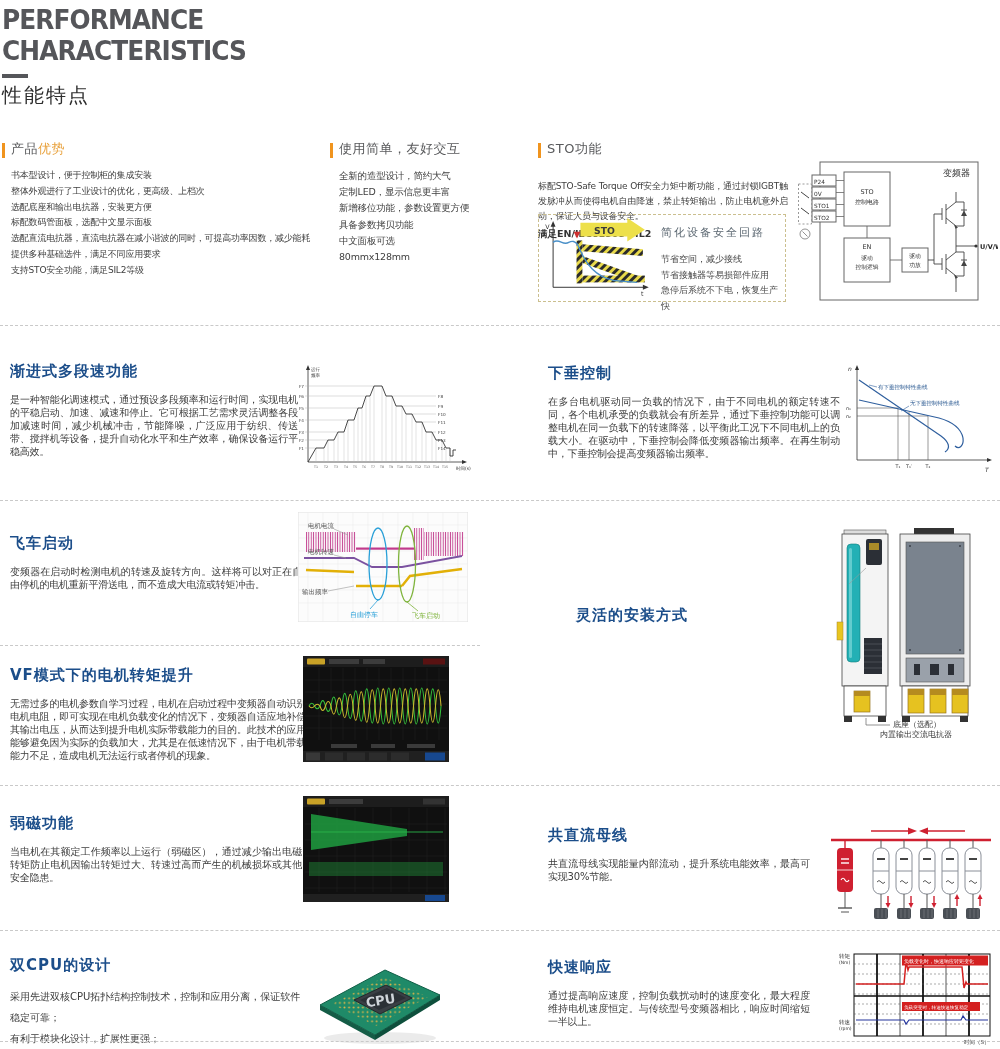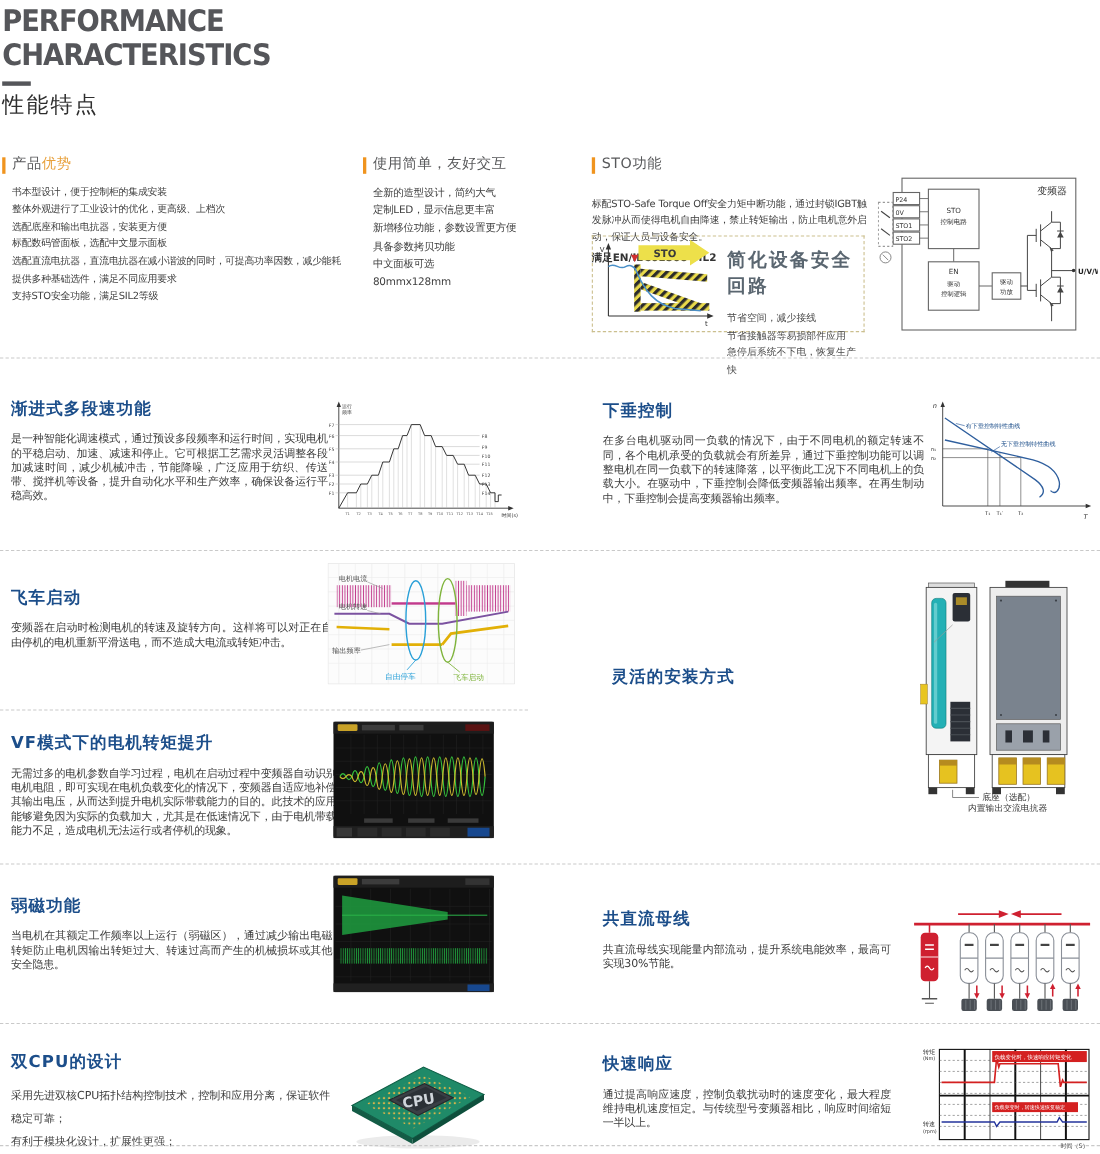--- a/index.html
+++ b/index.html
@@ -15,21 +15,21 @@
   .col-title .bar{width:3px;height:15px;background:#f0941e;margin-right:6px;flex:none;}
   .tp2{color:#e8a13c;}
   ul.feat{list-style:none;margin:10px 0 0 9px;padding:0;font-size:9px;color:#404040;line-height:15.8px;letter-spacing:-.2px;}
   ul.feat2{line-height:16.2px;font-size:9.5px;}
   .sec-title{font-size:15px;color:#1c4e8a;font-weight:600;letter-spacing:1px;}
   .para{font-size:10px;line-height:12.9px;color:#3c3c3c;text-align:justify;margin:0;letter-spacing:-.2px;}
   .divider{border-top:1px dashed #c9c9c9;height:0;}
   .sto-desc{font-size:9px;line-height:15px;color:#404040;text-align:justify;margin:0;letter-spacing:-.2px;}
   .sto-std{font-size:9.5px;font-weight:bold;color:#333;}
   .sto-box{border:1px dashed #cbbf8e;}
-  .sto-right-title{font-size:17px;color:#5a6670;letter-spacing:2px;font-weight:bold;}
+  .sto-right-title{font-size:11px;color:#5a6670;letter-spacing:2px;}
   .sto-right-pt{font-size:9px;color:#4a4a4a;line-height:15.5px;}
   .install-item,.cpu-item{font-size:10px;color:#3c3c3c;line-height:20px;}
   .cpu-item{line-height:21px;}
 </style>
 </head>
 <body>
 
 <div class="page">
 
   <div class="abs en-title">
@@ -396,21 +396,21 @@
       <rect x="104" y="88" width="28" height="4" fill="#3a3a3a"></rect>
     <rect x="0" y="95" width="146" height="11" fill="#202020"></rect>
     <rect x="3" y="96.5" width="14" height="8" fill="#383838"></rect>
       <rect x="22" y="96.5" width="18" height="8" fill="#2c2c2c"></rect>
       <rect x="44" y="96.5" width="18" height="8" fill="#2c2c2c"></rect>
       <rect x="66" y="96.5" width="18" height="8" fill="#2c2c2c"></rect>
       <rect x="88" y="96.5" width="18" height="8" fill="#2c2c2c"></rect>
       <rect x="122" y="96.5" width="20" height="8" fill="#17488f"></rect>
   </svg>
 
-  <div class="abs sec-title" style="left:556px;top:606px;">灵活的安装方式</div>
+  <div class="abs sec-title" style="left:576px;top:606px;">灵活的安装方式</div>
   <svg class="abs" style="left:836px;top:526px;" width="158" height="212" viewBox="0 0 158 212">
 
     <rect x="8" y="4" width="42" height="6" fill="#ddd" stroke="#555" stroke-width=".6"></rect>
     <rect x="6" y="8" width="46" height="152" fill="#f4f4f4" stroke="#444" stroke-width=".8"></rect>
     <rect x="11" y="18" width="13" height="118" rx="4" fill="#23b0b5" stroke="#12807e" stroke-width=".6"></rect>
     <rect x="13" y="22" width="3" height="110" rx="1.5" fill="#7fd8d8" opacity=".7"></rect>
     <rect x="30" y="13" width="16" height="26" rx="2" fill="#2b2f36"></rect>
     <rect x="33" y="17" width="10" height="7" fill="#c9a227" opacity=".8"></rect>
     <line x1="30" y1="42" x2="13" y2="58" stroke="#999" stroke-width=".6"></line>
     <rect x="28" y="112" width="18" height="36" fill="#2b2f36"></rect>

